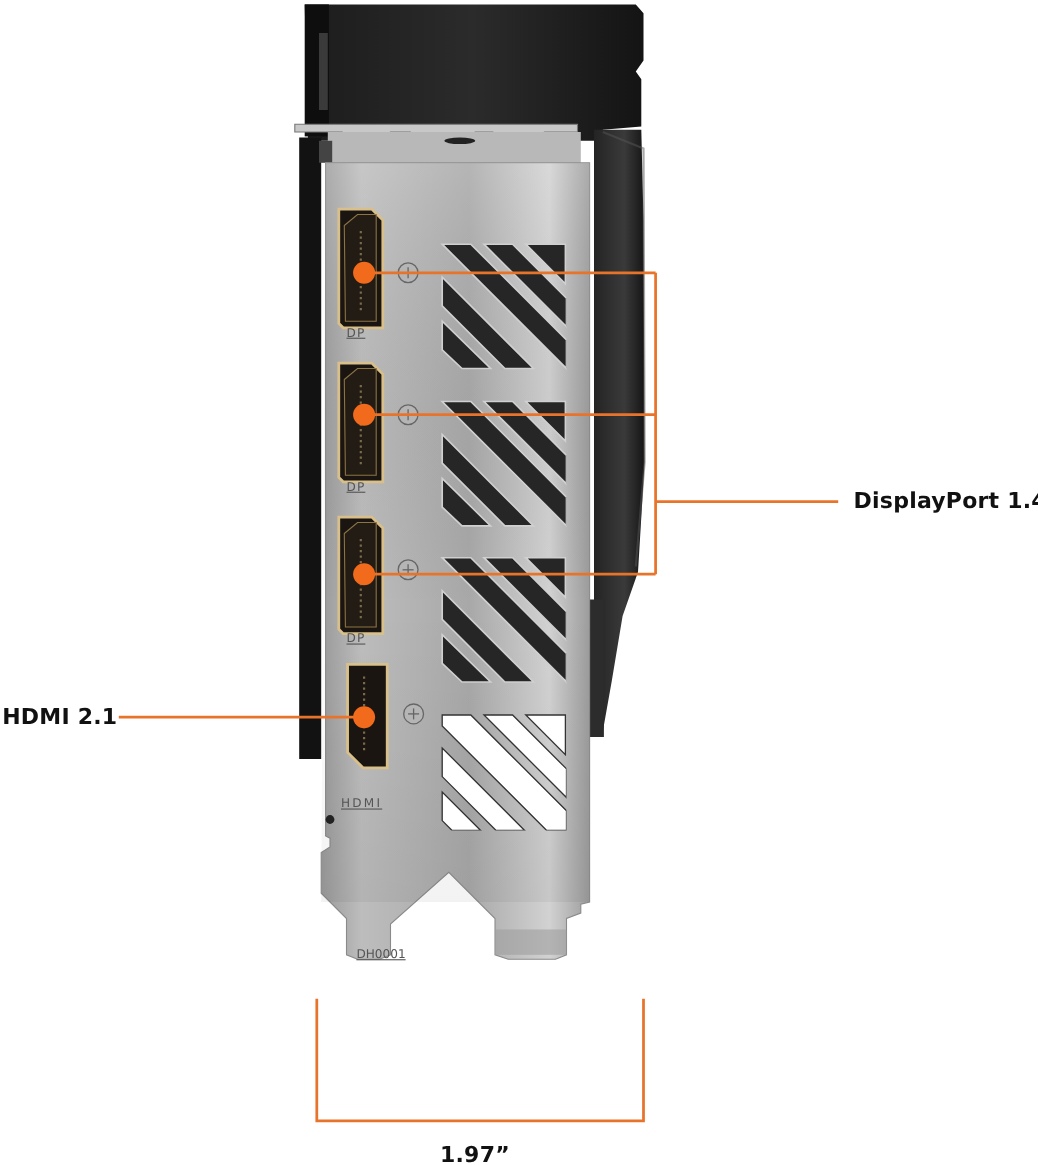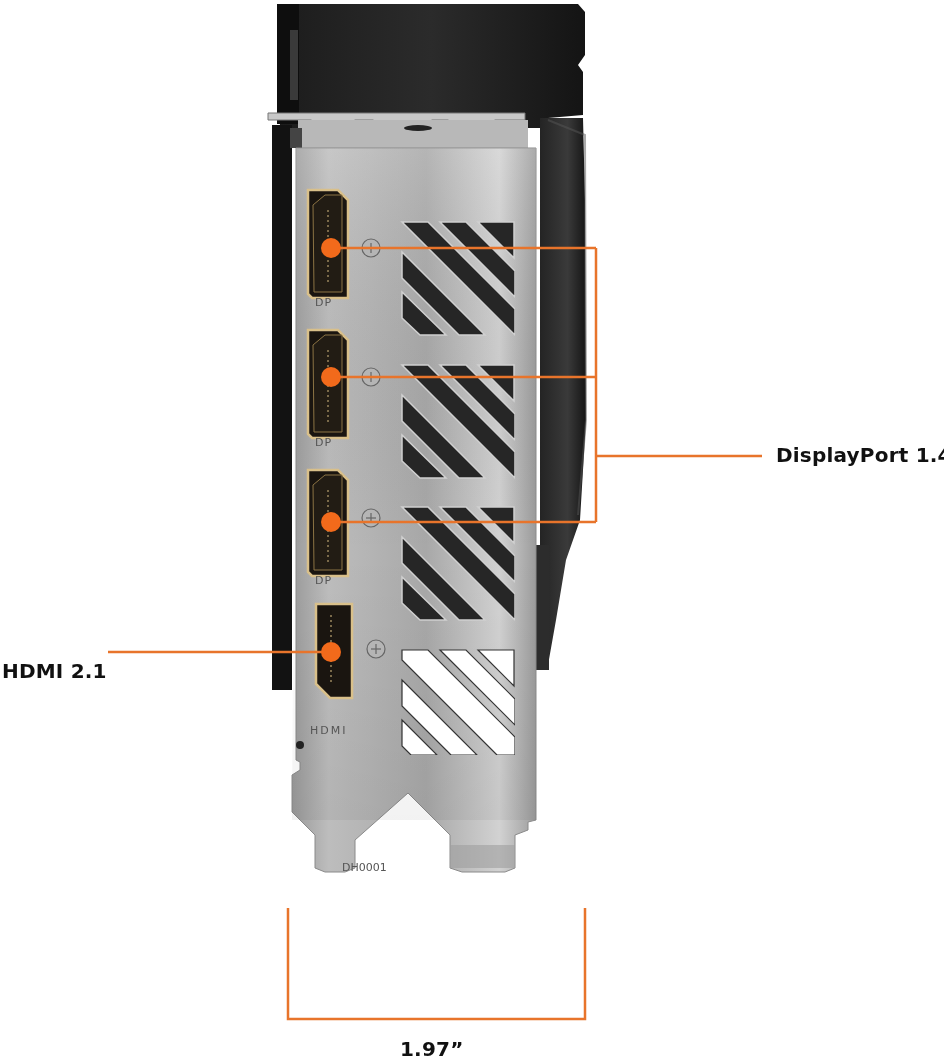--- a/index.html
+++ b/index.html
@@ -1,17 +1,17 @@
 <!DOCTYPE html>
 <html><head>
 <meta charset="utf-8">
 <style>
   html, body { margin: 0; padding: 0; background: #ffffff; }
   body { width: 944px; height: 1059px; position: relative; overflow: hidden; font-family: "DejaVu Sans", "Liberation Sans", sans-serif; }
-  .abs { position: absolute; }
+  .abs { position: absolute; text-decoration: underline; }
   .label { position: absolute; font-weight: bold; color: #111111; font-size: 20px; letter-spacing: 0.2px; white-space: nowrap; }
   .svg-layer { position: absolute; left: 0; top: 0; }
 </style>
 </head>
 <body>
 
 <svg class="svg-layer" width="944" height="1059" viewBox="0 0 944 1059">
   <defs>
     <linearGradient id="bracketGrad" x1="0" y1="0" x2="1" y2="0">
       <stop offset="0" stop-color="#9a9a9a"></stop>
@@ -151,17 +151,17 @@
 
   <g stroke="#E8742B" stroke-width="2.5" fill="none">
     <polyline points="288,908 288,1019 585,1019 585,908"></polyline>
   </g>
 </svg>
 
 <div class="abs" style="left:315px;top:296px;font-size:11px;color:#555;letter-spacing:1px;">DP</div>
 <div class="abs" style="left:315px;top:436px;font-size:11px;color:#555;letter-spacing:1px;">DP</div>
 <div class="abs" style="left:315px;top:574px;font-size:11px;color:#555;letter-spacing:1px;">DP</div>
 <div class="abs" style="left:310px;top:724px;font-size:11px;color:#555;letter-spacing:2px;">HDMI</div>
-<div class="abs" style="left:324px;top:861px;font-size:11px;color:#555;margin-left:18px;">DH0001</div>
+<div class="abs" style="left:324px;top:861px;font-size:11px;color:#555;">DH0001</div>
 
 <div class="label" style="left:776px;top:443px;">DisplayPort 1.4a</div>
-<div class="label" style="left:2px;top:639px;margin-top:20px;">HDMI 2.1</div>
+<div class="label" style="left:2px;top:639px;">HDMI 2.1</div>
 <div class="label" style="left:400px;top:1037px;">1.97”</div>
 
 </body></html>

